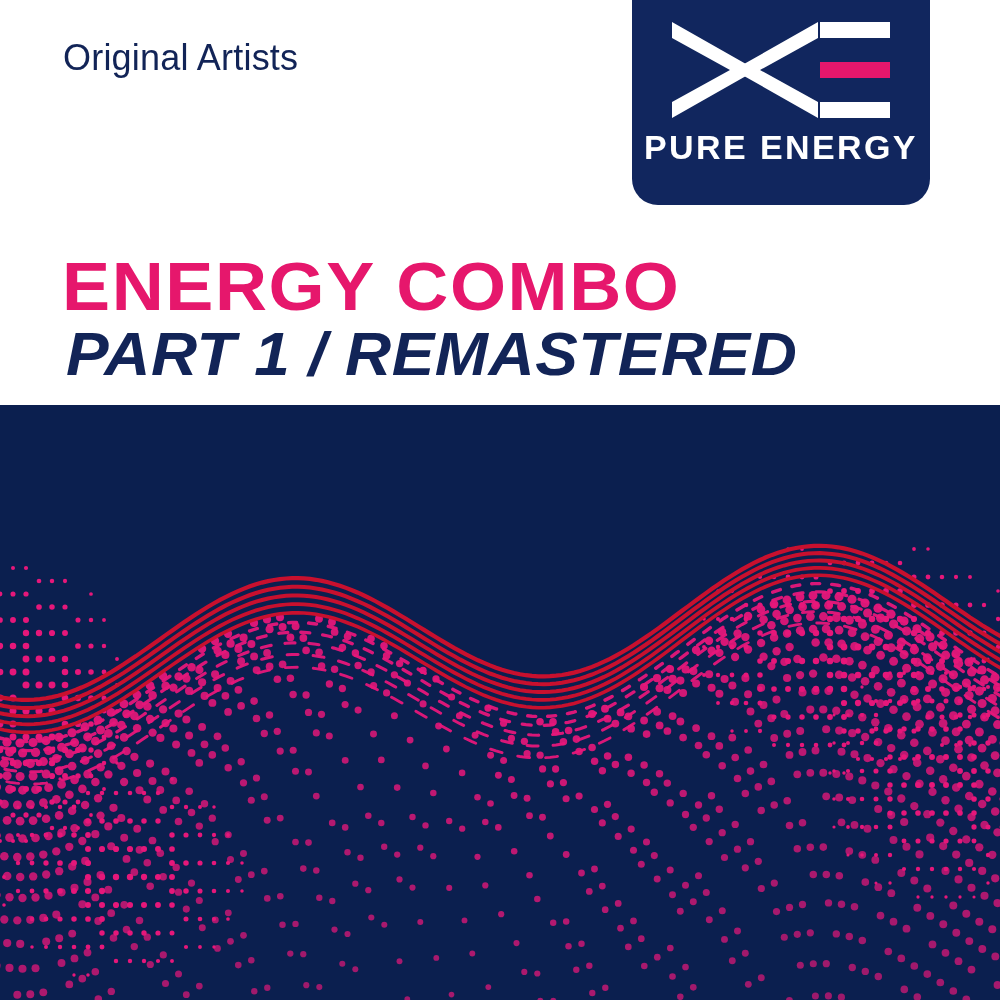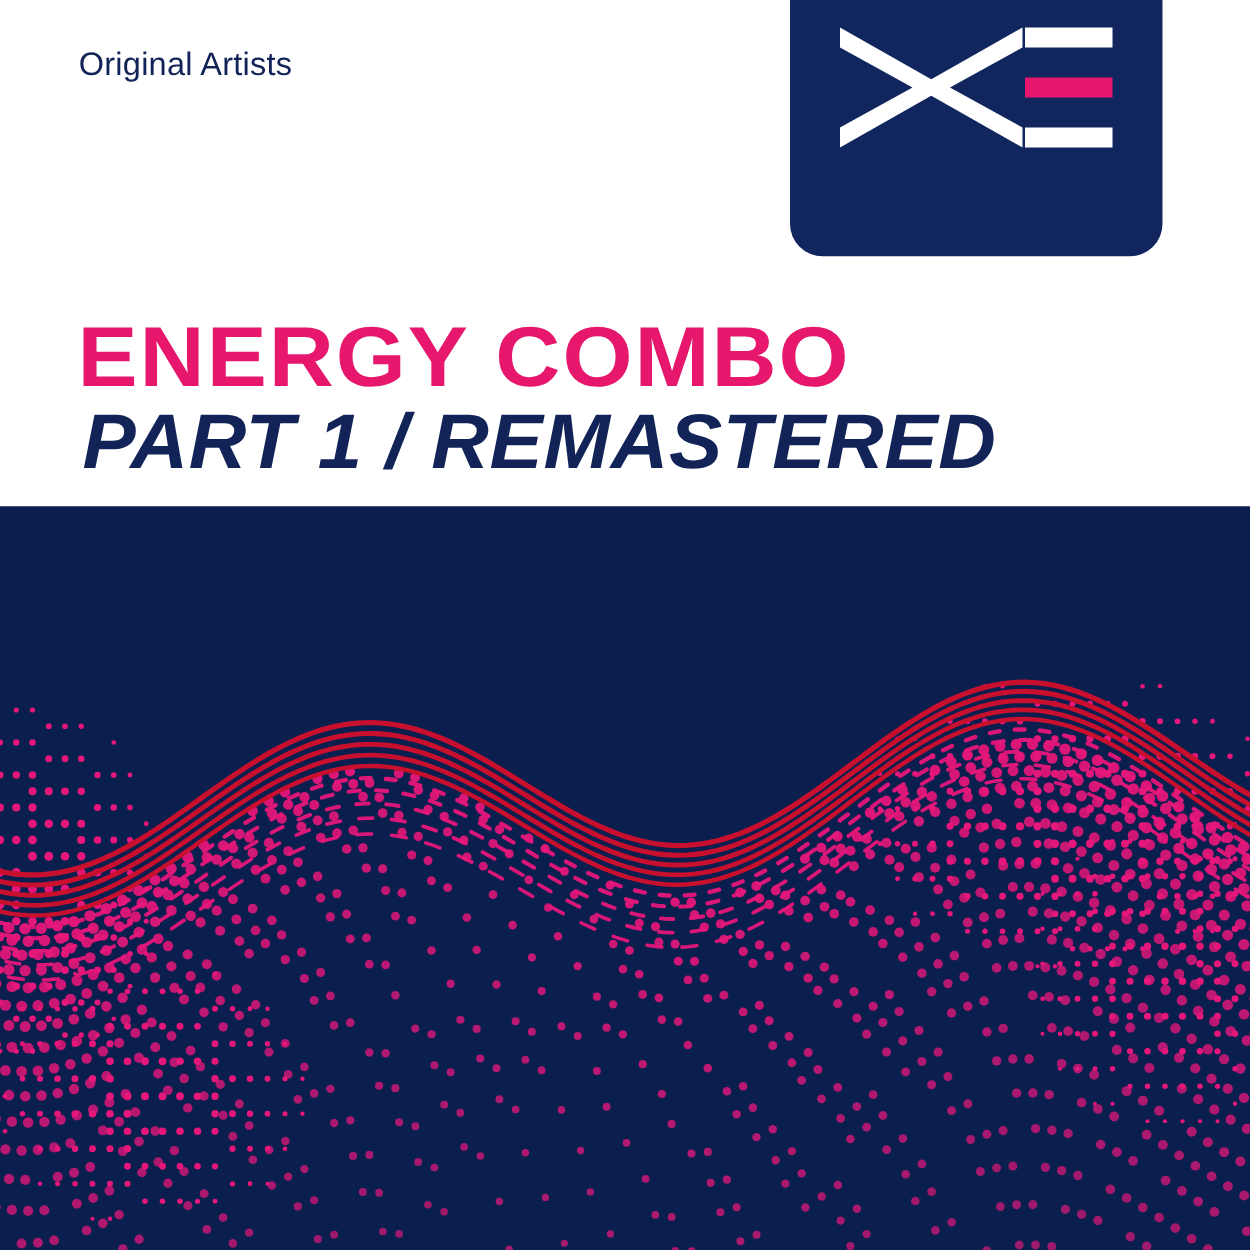--- a/index.html
+++ b/index.html
@@ -32,21 +32,21 @@
     font-family: "Liberation Sans", sans-serif;
     font-size: 31px;
     font-weight: bold;
     color: #e6176c;
     letter-spacing: 0.2px;
     line-height: 1.15;
     white-space: nowrap;
   }
   .artists-line {
     font-family: "Liberation Sans", sans-serif;
-    font-size: 26px;
+    font-size: 36px;
     font-weight: 400;
     color: #122457;
     letter-spacing: 0.2px;
     line-height: 1.35;
     white-space: nowrap;
   }
 
   
   .logo-badge {
     position: absolute;
@@ -140,20 +140,21 @@
       <svg width="226" height="104" viewBox="0 0 226 104" xmlns="http://www.w3.org/2000/svg">
 
         <path d="M4 4 L78 46 L78 58 L4 100 L4 84 L62 52 L4 20 Z" fill="#ffffff"></path>
         <path d="M150 4 L150 20 L92 52 L150 84 L150 100 L76 58 L76 46 Z" fill="#ffffff"></path>
 
         <rect x="152" y="4" width="70" height="16" fill="#ffffff"></rect>
         <rect x="152" y="44" width="70" height="16" fill="#e6176c"></rect>
         <rect x="152" y="84" width="70" height="16" fill="#ffffff"></rect>
       </svg>
     </div>
+    <div class="logo-word">PURE ENERGY</div>
   </div>
 
   <div class="title-main">ENERGY COMBO</div>
   <div class="title-sub">PART 1 / REMASTERED</div>
 
   <div class="art-panel">
     <svg id="art" width="1000" height="595" viewBox="0 0 1000 595" xmlns="http://www.w3.org/2000/svg">
         <g>
           <circle cx="-6.0" cy="335.0" r="4.60" fill="#e6177a" opacity="0.95"></circle>
           <circle cx="-3.4" cy="344.9" r="4.60" fill="#e6177a" opacity="0.93"></circle>

